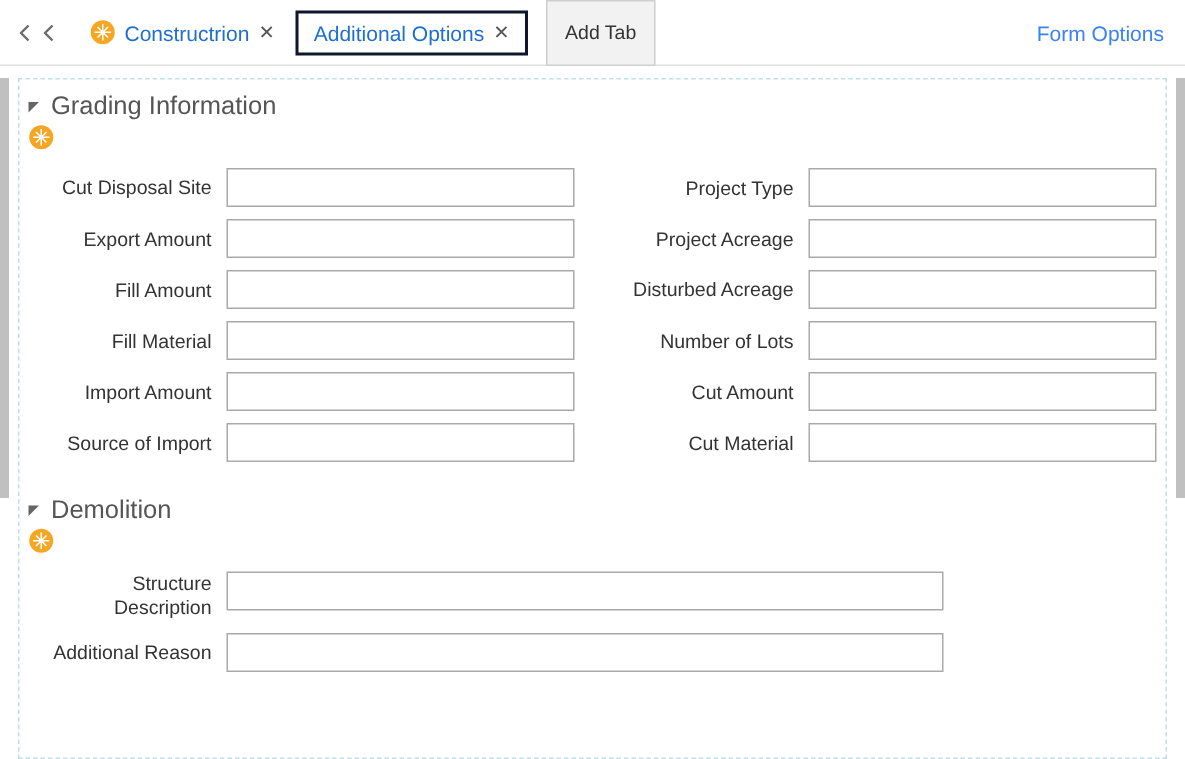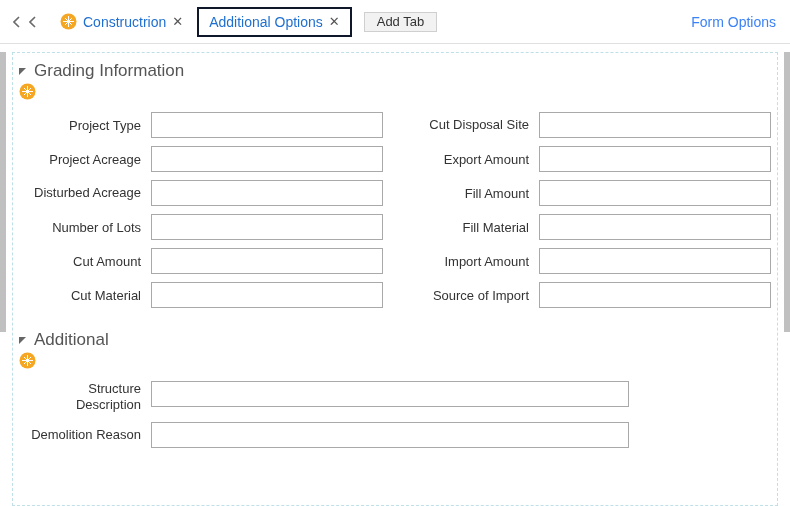--- a/index.html
+++ b/index.html
@@ -59,21 +59,21 @@
     cursor:pointer;
     line-height:1;
   }
   .tab-inactive .label { color: #1f6fd0; }
   .tab-active {
     border: 2px solid #0f172a;
   }
   .tab-active .label { color:#1f6fd0; }
   .add-tab-btn {
     margin-left: 8px;
-    height: 20px;
+    height: 44px;
     padding: 0 12px;
     background: #f2f2f2;
     border: 1px solid #cfcfcf;
     cursor:pointer;
     font-size:13px;
     color:#333;
   }
   .form-options {
     margin-left:auto;
     color:#3b82f6;
@@ -195,20 +195,46 @@
     </div>
     <div class="section-sub">
       <span class="orange-icon">
         <svg width="17" height="17" viewBox="0 0 17 17">
             <circle cx="8.5" cy="8.5" r="8" fill="#f5a623"></circle>
             <path d="M3 8.5 h11 M8.5 3 v11 M5 5 l7 7 M12 5 l-7 7" stroke="#fff" stroke-width="1"></path>
           </svg>
       </span>
     </div>
     <div class="grid">
+      <div class="col" id="grading-right">
+          <div class="row">
+            <label class="multiline-label">Cut Disposal Site</label>
+            <input type="text" style="">
+          </div>
+          <div class="row">
+            <label>Export Amount</label>
+            <input type="text" style="">
+          </div>
+          <div class="row">
+            <label>Fill Amount</label>
+            <input type="text" style="">
+          </div>
+          <div class="row">
+            <label>Fill Material</label>
+            <input type="text" style="">
+          </div>
+          <div class="row">
+            <label>Import Amount</label>
+            <input type="text" style="">
+          </div>
+          <div class="row">
+            <label>Source of Import</label>
+            <input type="text" style="">
+          </div>
+        </div>
       <div class="col" id="grading-left">
           <div class="row">
             <label>Project Type</label>
             <input type="text" style="">
           </div>
           <div class="row">
             <label>Project Acreage</label>
             <input type="text" style="">
           </div>
           <div class="row">
@@ -218,70 +244,44 @@
           <div class="row">
             <label>Number of Lots</label>
             <input type="text" style="">
           </div>
           <div class="row">
             <label>Cut Amount</label>
             <input type="text" style="">
           </div>
           <div class="row">
             <label>Cut Material</label>
-            <input type="text" style="">
-          </div>
-        </div>
-      <div class="col" id="grading-right">
-          <div class="row">
-            <label class="multiline-label">Cut Disposal Site</label>
-            <input type="text" style="">
-          </div>
-          <div class="row">
-            <label>Export Amount</label>
-            <input type="text" style="">
-          </div>
-          <div class="row">
-            <label>Fill Amount</label>
-            <input type="text" style="">
-          </div>
-          <div class="row">
-            <label>Fill Material</label>
-            <input type="text" style="">
-          </div>
-          <div class="row">
-            <label>Import Amount</label>
-            <input type="text" style="">
-          </div>
-          <div class="row">
-            <label>Source of Import</label>
             <input type="text" style="">
           </div>
         </div>
     </div>
   </div>
 
   <div class="section">
     <div class="section-head">
       <span class="tri"></span>
-      <span>Additional</span>
+      <span>Demolition</span>
     </div>
     <div class="section-sub">
       <span class="orange-icon">
         <svg width="17" height="17" viewBox="0 0 17 17">
             <circle cx="8.5" cy="8.5" r="8" fill="#f5a623"></circle>
             <path d="M3 8.5 h11 M8.5 3 v11 M5 5 l7 7 M12 5 l-7 7" stroke="#fff" stroke-width="1"></path>
           </svg>
       </span>
     </div>
     <div class="single-col" id="demolition-fields" style="margin-top:12px;">
         <div class="row" style="align-items: flex-start;">
           <label style="line-height: 1.25;">Structure<br>Description</label>
           <input type="text" style="max-width: 478px;">
         </div>
         <div class="row">
-          <label>Demolition Reason</label>
+          <label>Additional Reason</label>
           <input type="text" style="max-width: 478px;">
         </div>
       </div>
   </div>
 
 </div>
 
 </body></html>

